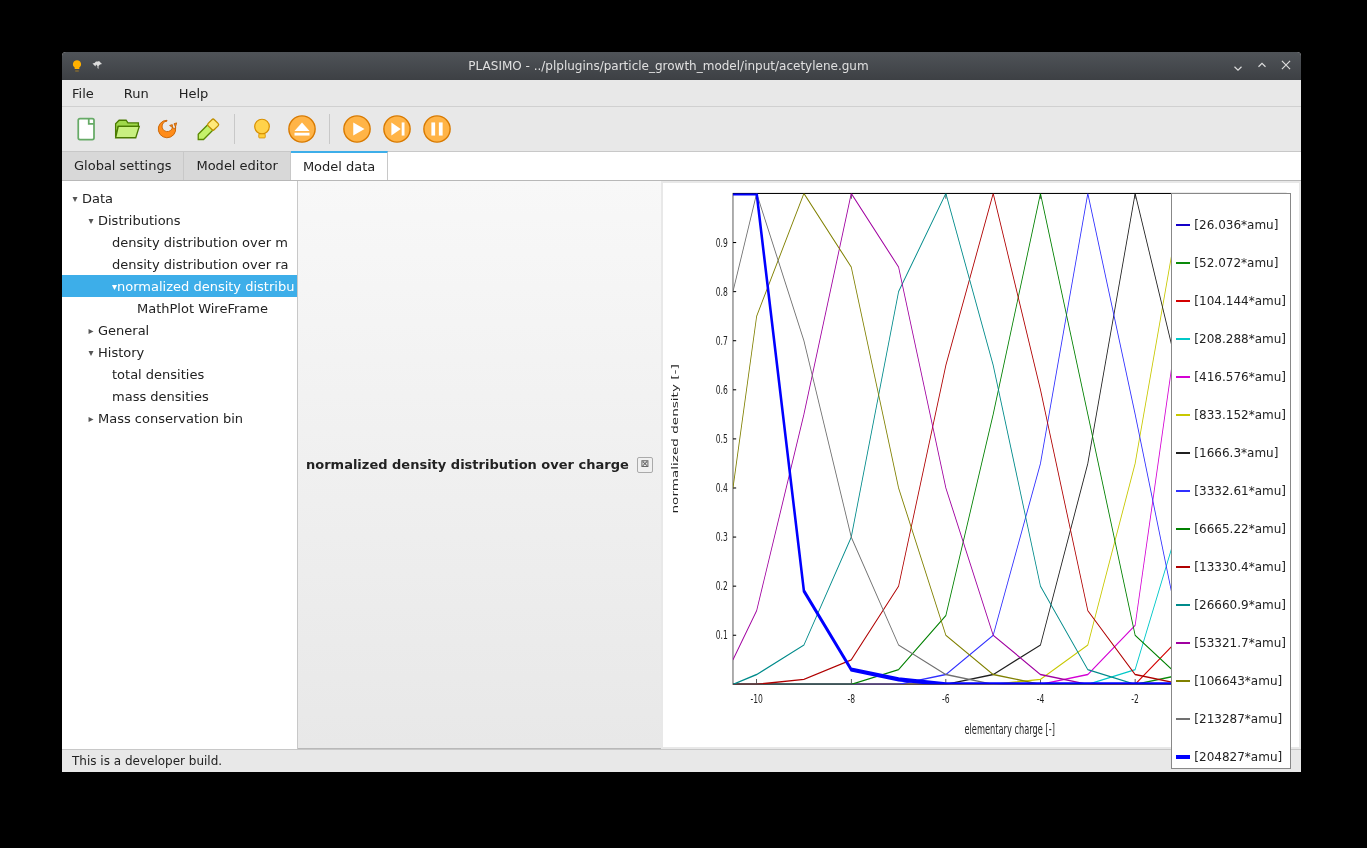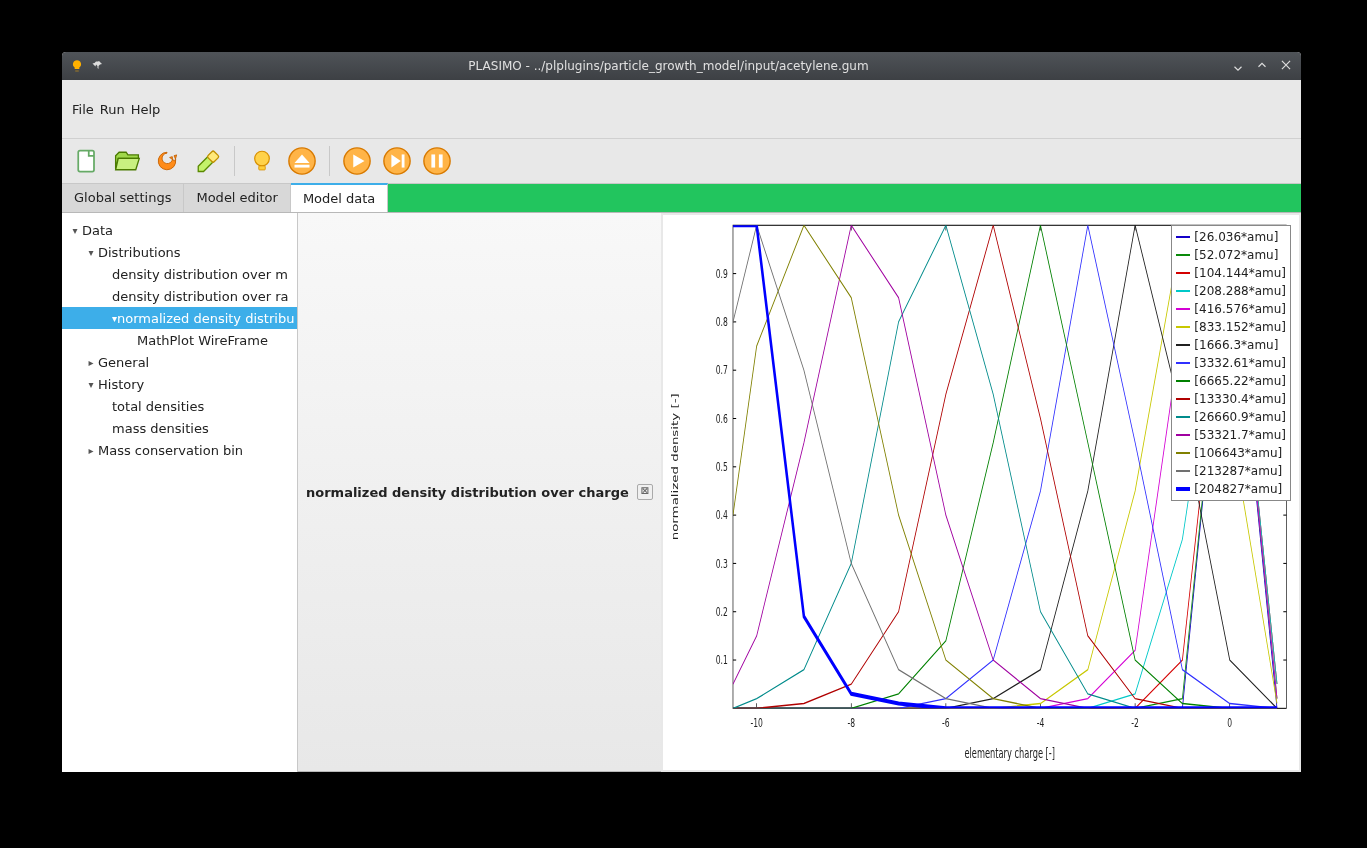--- a/index.html
+++ b/index.html
@@ -39,22 +39,22 @@
   .titlebar .tb-left { display: flex; align-items: center; gap: 8px; }
   .titlebar .tb-title { flex: 1; text-align: center; }
   .titlebar .tb-right { display: flex; align-items: center; gap: 10px; }
   .tb-icon { width: 14px; height: 14px; display: inline-block; }
   .bulb { color: #ffb000; }
   .menubar {
     height: 26px;
     background: #e8e8e8;
     display: flex;
     align-items: center;
-    gap: 6px;
-    padding: 16px 10px;
+    gap: 30px;
+    padding: 0 10px;
     border-bottom: 1px solid #d0d0d0;
   }
   .menubar span { cursor: default; }
   .toolbar {
     height: 44px;
     background: #e8e8e8;
     display: flex;
     align-items: center;
     gap: 6px;
     padding: 0 8px;
@@ -69,21 +69,21 @@
   .tool-btn {
     width: 34px;
     height: 34px;
     display: flex;
     align-items: center;
     justify-content: center;
     border-radius: 4px;
   }
   .tabstrip {
     display: flex;
-    background: #22c55e;
+    background: #ffffff;
     border-bottom: 1px solid #b8b8b8;
   }
   .tab {
     padding: 6px 12px;
     border-right: 1px solid #c8c8c8;
     background: #d8d8d8;
     cursor: default;
   }
   .tab.active {
     background: #fff;
@@ -169,20 +169,21 @@
     background: #fff;
     border: 1px solid #888;
     font-size: 12px;
     padding: 2px 4px;
   }
   .legend-row {
     display: flex;
     align-items: center;
     gap: 4px;
     height: 18px;
+    margin-top: 20px;
   }
   .legend-swatch {
     width: 14px;
     height: 2px;
     display: inline-block;
   }
   .statusbar {
     height: 22px;
     background: #e8e8e8;
     border-top: 1px solid #c8c8c8;
@@ -473,14 +474,21 @@
             </div>
             <div class="legend-row">
               <span class="legend-swatch" style="background: rgb(0, 0, 255); height: 4px;"></span>
               <span>[204827*amu]</span>
             </div>
           </div>
       </div>
     </div>
   </div>
 
+  <div class="statusbar">
+    <span>This is a developer build.</span>
+    <span class="right">
+      <span>Finished</span>
+      <span class="grip"></span>
+    </span>
+  </div>
 
 </div>
 
 </body></html>

